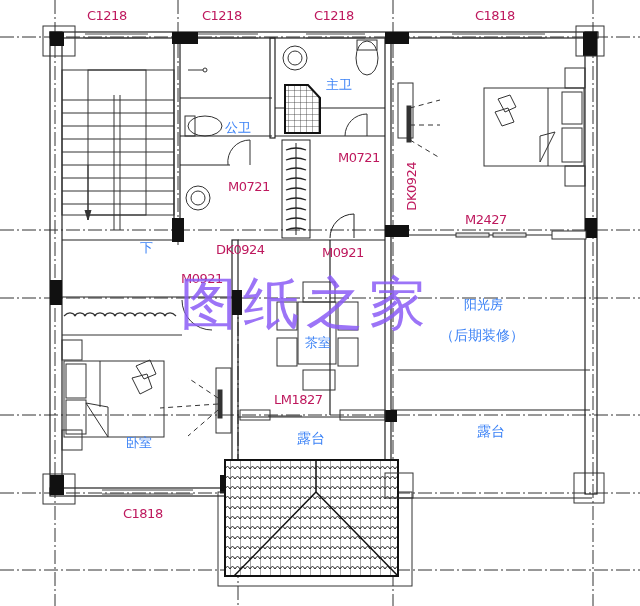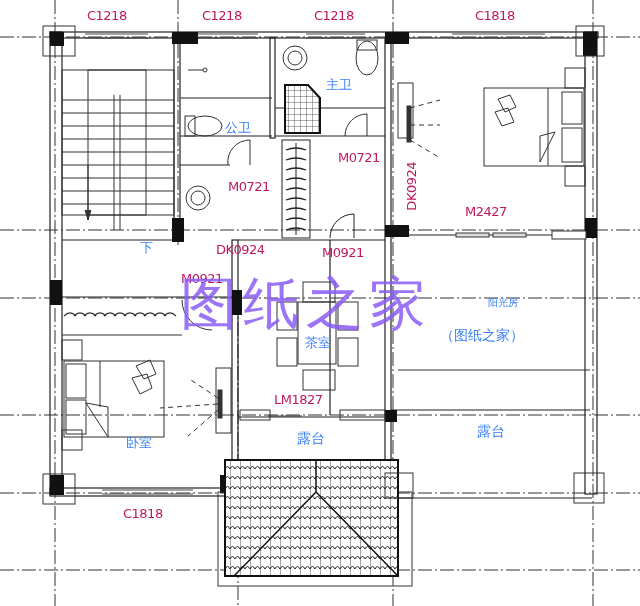--- a/index.html
+++ b/index.html
@@ -246,26 +246,26 @@
 <div class="lbl code" style="left:314px;top:9px;">C1218</div>
 <div class="lbl code" style="left:475px;top:9px;">C1818</div>
 <div class="lbl code" style="left:123px;top:507px;">C1818</div>
 
 <div class="lbl code" style="left:228px;top:180px;">M0721</div>
 <div class="lbl code" style="left:338px;top:151px;">M0721</div>
 <div class="lbl code" style="left:216px;top:243px;">DK0924</div>
 <div class="lbl code vert" style="left:405px;top:162px;">DK0924</div>
 <div class="lbl code" style="left:181px;top:272px;">M0921</div>
 <div class="lbl code" style="left:322px;top:246px;">M0921</div>
-<div class="lbl code" style="left:465px;top:205px;">M2427</div>
+<div class="lbl code" style="left:465px;top:213px;">M2427</div>
 <div class="lbl code" style="left:274px;top:393px;">LM1827</div>
 
 <div class="lbl room" style="left:225px;top:97px;margin-top:24px;">公卫</div>
 <div class="lbl room" style="left:326px;top:78px;">主卫</div>
 <div class="lbl room" style="left:140px;top:241px;">下</div>
 <div class="lbl room" style="left:126px;top:414px;margin-top:22px;">卧室</div>
 <div class="lbl room" style="left:305px;top:324px;margin-top:12px;">茶室</div>
-<div class="lbl room" style="left:488px;top:298px;font-size:10px;">阳光房</div>
-<div class="lbl room" style="left:440px;top:328px;font-size:14px;">（图纸之家）</div>
+<div class="lbl room" style="left:464px;top:298px;font-size:13px;">阳光房</div>
+<div class="lbl room" style="left:440px;top:328px;font-size:14px;">（后期装修）</div>
 <div class="lbl room" style="left:297px;top:431px;font-size:14px;">露台</div>
 <div class="lbl room" style="left:477px;top:424px;font-size:14px;">露台</div>
 
 <div class="wm" style="left:180px;top:275px;">图纸之家</div>
 
 </body></html>

